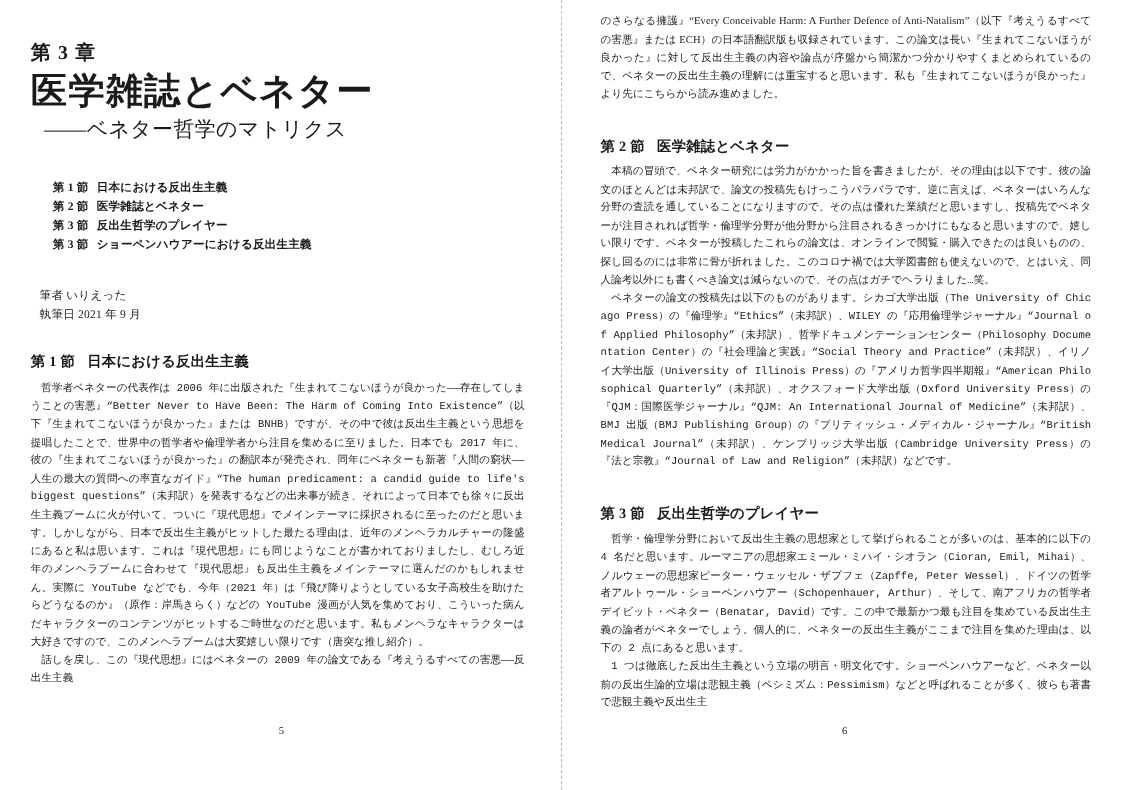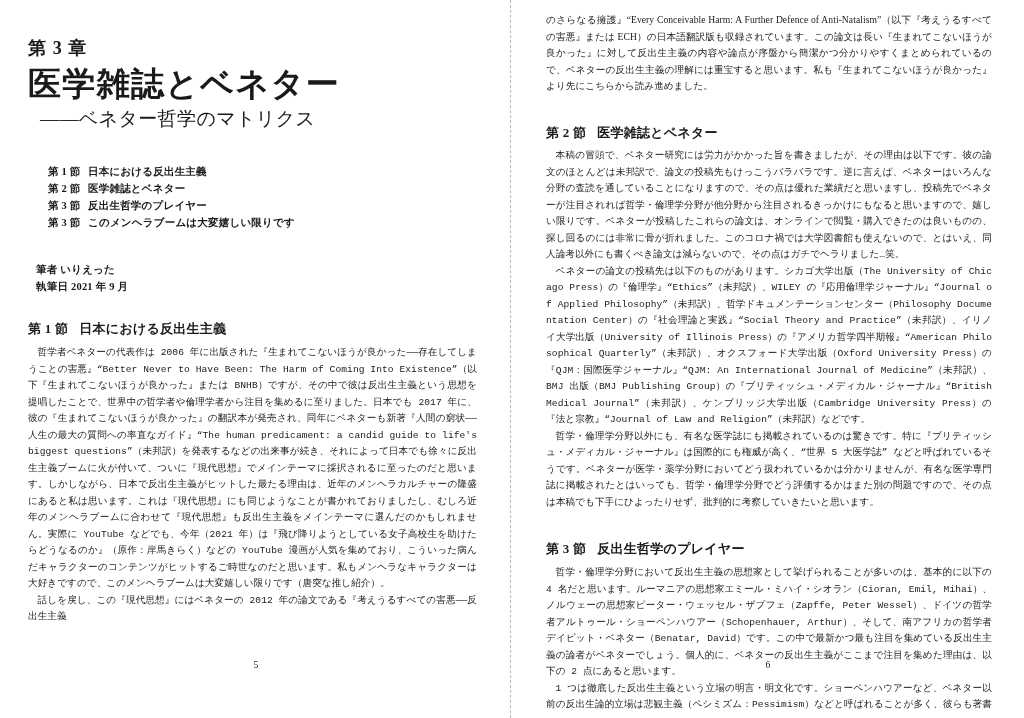--- a/index.html
+++ b/index.html
@@ -89,21 +89,21 @@
   .toc-row .toc-label {
     display: inline-block;
   }
 
   
   .byline {
     margin: 30px 0 0 8px;
   }
   .byline-row {
     font-size: 10.5px;
-    font-weight: 700;
+    font-weight: 400;
     letter-spacing: 0.02em;
     line-height: 1.62;
   }
 
   
   .section-head {
     font-size: 13px;
     font-weight: 700;
     letter-spacing: 0.02em;
     margin: 26px 0 7px 0;
@@ -172,52 +172,51 @@
         <div class="toc-row">
           <span class="toc-no">第 1 節</span><span class="toc-label">日本における反出生主義</span>
         </div>
         <div class="toc-row">
           <span class="toc-no">第 2 節</span><span class="toc-label">医学雑誌とベネター</span>
         </div>
         <div class="toc-row">
           <span class="toc-no">第 3 節</span><span class="toc-label">反出生哲学のプレイヤー</span>
         </div>
         <div class="toc-row">
-          <span class="toc-no">第 3 節</span><span class="toc-label">このメンヘラブームは大変嬉しい限りです</span>
+          <span class="toc-no">第 3 節</span><span class="toc-label">ショーペンハウアーにおける反出生主義</span>
         </div>
       </div>
 
       <div class="byline">
         <div class="byline-row">筆者 いりえった</div>
         <div class="byline-row">執筆日 2021 年 9 月</div>
       </div>
 
       <div class="section-head">
         <span class="sec-no">第 1 節</span><span>日本における反出生主義</span>
       </div>
 
       <p class="para indent">哲学者ベネターの代表作は 2006 年に出版された『生まれてこないほうが良かった——存在してしまうことの害悪』“Better Never to Have Been: The Harm of Coming Into Existence”（以下『生まれてこないほうが良かった』または BNHB）ですが、その中で彼は反出生主義という思想を提唱したことで、世界中の哲学者や倫理学者から注目を集めるに至りました。日本でも 2017 年に、彼の『生まれてこないほうが良かった』の翻訳本が発売され、同年にベネターも新著『人間の窮状——人生の最大の質問への率直なガイド』“The human predicament: a candid guide to life's biggest questions”（未邦訳）を発表するなどの出来事が続き、それによって日本でも徐々に反出生主義ブームに火が付いて、ついに『現代思想』でメインテーマに採択されるに至ったのだと思います。しかしながら、日本で反出生主義がヒットした最たる理由は、近年のメンヘラカルチャーの隆盛にあると私は思います。これは『現代思想』にも同じようなことが書かれておりましたし、むしろ近年のメンヘラブームに合わせて『現代思想』も反出生主義をメインテーマに選んだのかもしれません。実際に YouTube などでも、今年（2021 年）は『飛び降りようとしている女子高校生を助けたらどうなるのか』（原作：岸馬きらく）などの YouTube 漫画が人気を集めており、こういった病んだキャラクターのコンテンツがヒットするご時世なのだと思います。私もメンヘラなキャラクターは大好きですので、このメンヘラブームは大変嬉しい限りです（唐突な推し紹介）。</p>
-      <p class="para indent">話しを戻し、この『現代思想』にはベネターの 2012 年の論文である『考えうるすべての害悪——反出生主義</p>
+      <p class="para indent">話しを戻し、この『現代思想』にはベネターの 2009 年の論文である『考えうるすべての害悪——反出生主義</p>
 
     </div>
     <div class="folio">5</div>
   </div>
 
   <div class="page page-right">
     <div class="page-body">
 
       <p class="para cont">のさらなる擁護』“Every Conceivable Harm: A Further Defence of Anti-Natalism”（以下『考えうるすべての害悪』または ECH）の日本語翻訳版も収録されています。この論文は長い『生まれてこないほうが良かった』に対して反出生主義の内容や論点が序盤から簡潔かつ分かりやすくまとめられているので、ベネターの反出生主義の理解には重宝すると思います。私も『生まれてこないほうが良かった』より先にこちらから読み進めました。</p>
 
       <div class="section-head">
         <span class="sec-no">第 2 節</span><span>医学雑誌とベネター</span>
       </div>
 
       <p class="para indent">本稿の冒頭で、ベネター研究には労力がかかった旨を書きましたが、その理由は以下です。彼の論文のほとんどは未邦訳で、論文の投稿先もけっこうバラバラです。逆に言えば、ベネターはいろんな分野の査読を通していることになりますので、その点は優れた業績だと思いますし、投稿先でベネターが注目されれば哲学・倫理学分野が他分野から注目されるきっかけにもなると思いますので、嬉しい限りです。ベネターが投稿したこれらの論文は、オンラインで閲覧・購入できたのは良いものの、探し回るのには非常に骨が折れました。このコロナ禍では大学図書館も使えないので、とはいえ、同人論考以外にも書くべき論文は減らないので、その点はガチでヘラりました…笑。</p>
       <p class="para indent">ベネターの論文の投稿先は以下のものがあります。シカゴ大学出版（The University of Chicago Press）の『倫理学』“Ethics”（未邦訳）、WILEY の『応用倫理学ジャーナル』“Journal of Applied Philosophy”（未邦訳）、哲学ドキュメンテーションセンター（Philosophy Documentation Center）の『社会理論と実践』“Social Theory and Practice”（未邦訳）、イリノイ大学出版（University of Illinois Press）の『アメリカ哲学四半期報』“American Philosophical Quarterly”（未邦訳）、オクスフォード大学出版（Oxford University Press）の『QJM：国際医学ジャーナル』“QJM: An International Journal of Medicine”（未邦訳）、BMJ 出版（BMJ Publishing Group）の『ブリティッシュ・メディカル・ジャーナル』“British Medical Journal”（未邦訳）、ケンブリッジ大学出版（Cambridge University Press）の『法と宗教』“Journal of Law and Religion”（未邦訳）などです。</p>
-      <p class="para indent">哲学・倫理学分野以外にも、有名な医学誌にも掲載されているのは驚きです。特に『ブリティッシュ・メディカル・ジャーナル』は国際的にも権威が高く、“世界 5 大医学誌” などと呼ばれているそうです。ベネターが医学・薬学分野においてどう扱われているかは分かりませんが、有名な医学専門誌に掲載されたとはいっても、哲学・倫理学分野でどう評価するかはまた別の問題ですので、その点は本稿でも下手にひよったりせず、批判的に考察していきたいと思います。</p>
 
       <div class="section-head">
         <span class="sec-no">第 3 節</span><span>反出生哲学のプレイヤー</span>
       </div>
 
       <p class="para indent">哲学・倫理学分野において反出生主義の思想家として挙げられることが多いのは、基本的に以下の 4 名だと思います。ルーマニアの思想家エミール・ミハイ・シオラン（Cioran, Emil, Mihai）、ノルウェーの思想家ピーター・ウェッセル・ザプフェ（Zapffe, Peter Wessel）、ドイツの哲学者アルトゥール・ショーペンハウアー（Schopenhauer, Arthur）、そして、南アフリカの哲学者デイビット・ベネター（Benatar, David）です。この中で最新かつ最も注目を集めている反出生主義の論者がベネターでしょう。個人的に、ベネターの反出生主義がここまで注目を集めた理由は、以下の 2 点にあると思います。</p>
       <p class="para indent">1 つは徹底した反出生主義という立場の明言・明文化です。ショーペンハウアーなど、ベネター以前の反出生論的立場は悲観主義（ペシミズム：Pessimism）などと呼ばれることが多く、彼らも著書で悲観主義や反出生主</p>
 
     </div>
     <div class="folio">6</div>

